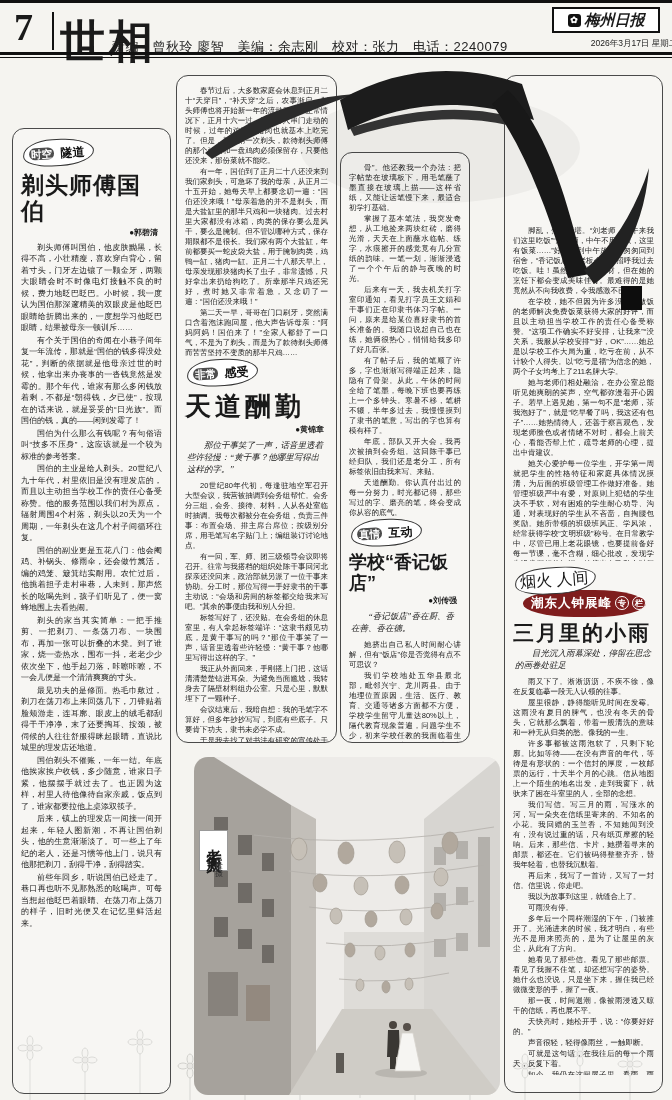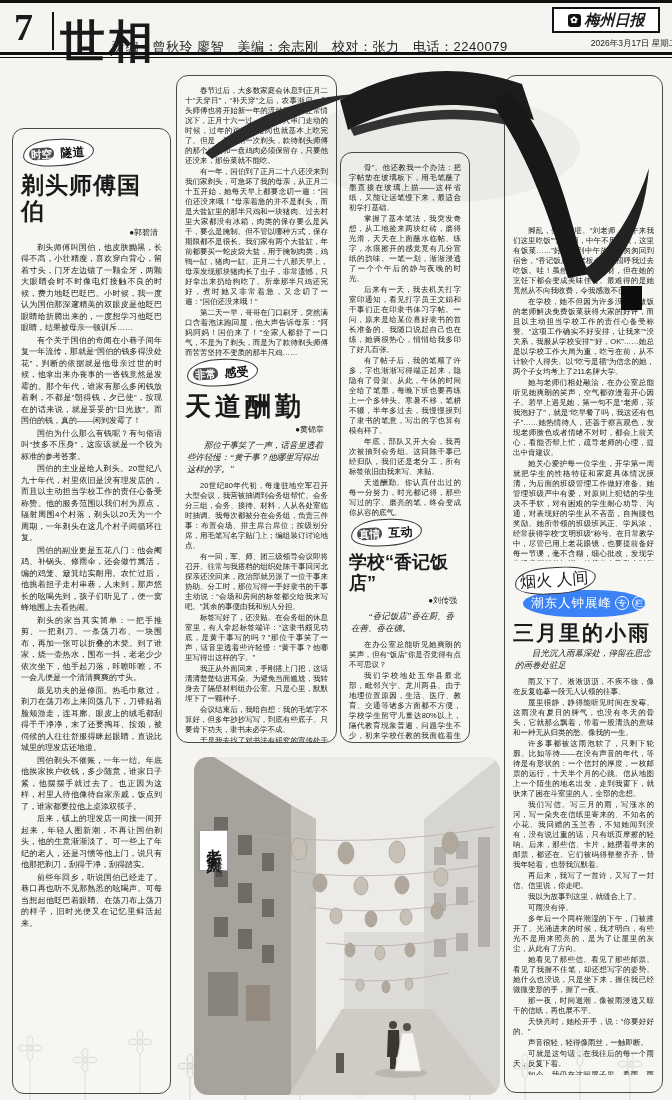--- a/index.html
+++ b/index.html
@@ -30,34 +30,34 @@
   #col3{left:340px;top:152px;width:130px;height:591px;}
   #col4{left:504px;top:75px;width:159px;height:1018px;}
   .body-text{font-size:8px;line-height:11.5px;text-align:justify;}
   .body-sm{font-size:7.5px;line-height:10px;text-align:justify;}
   .para{margin:0 0 1px;text-indent:2em;}
   .art-title{text-align:left;font-weight:900;margin:3px 0 2px;line-height:1.15;}
   .t1{font-size:23px;letter-spacing:1px;}
   .t2{font-size:26px;letter-spacing:4px;}
   .t3{font-size:18px;letter-spacing:0;}
   .t4{font-size:21px;letter-spacing:2px;}
-  .author{text-align:right;font-size:8px;padding-right:4px;margin:1px 0 4px;}
+  .author{text-align:right;font-size:8px;padding-right:4px;margin:1px 0 4px;font-weight:bold;}
   .intro{font-size:8.5px;line-height:12px;font-style:italic;
          font-family:"Liberation Serif","DejaVu Serif",serif;margin:2px 2px 6px;text-indent:2em;}
   
   .badge{display:inline-block;border:1px solid #333;background:#fff;
          border-radius:48% 52% 55% 45% / 65% 55% 60% 45%;
          padding:3px 9px 3px 5px;transform:rotate(-3deg);margin:0 0 3px 2px;white-space:nowrap;}
   .badge .b1{background:#4d4d4d;color:#fff;border-radius:6px;padding:0 2px;font-weight:bold;font-size:10.5px;}
   .badge .b2{font-weight:900;font-size:12px;color:#111;margin-left:2px;}
   .mini-badge{display:inline-block;border:1px solid #333;background:#fff;
          border-radius:45% 55% 50% 50%/60% 50% 65% 45%;padding:2px 7px 2px 4px;
          transform:rotate(-4deg);margin:6px 0 0 2px;white-space:nowrap;position:relative;z-index:2;}
-  .column-oval{position:relative;margin:-4px 8px 4px 10px;background:#3b82f6;color:#fff;
-         border-radius:50%/60%;padding:5px 8px;text-align:center;font-weight:normal;font-size:12.5px;
+  .column-oval{position:relative;margin:-4px 8px 4px 10px;background:#7f1d1d;color:#fff;
+         border-radius:50%/60%;padding:5px 8px;text-align:center;font-weight:bold;font-size:12.5px;
          letter-spacing:1px;white-space:nowrap;}
   .circ{display:inline-block;border:1px solid #fff;border-radius:50%;width:12px;height:12px;
          line-height:12px;font-size:8.5px;text-align:center;margin-left:3px;letter-spacing:0;vertical-align:1px;}
   .c4-part1{margin-top:140px;height:335px;overflow:hidden;}
   .c4-body{height:398px;overflow:hidden;}
   
   .photo{position:absolute;left:194px;top:757px;width:306px;height:338px;border-radius:14px;
          overflow:hidden;z-index:2;background:#eceae7;}
   .photo-caption{position:absolute;left:199px;top:830px;z-index:4;background:#fff;
          border:1px solid #999;padding:6px 4px;writing-mode:vertical-rl;display:flex;gap:3px;}
@@ -163,21 +163,21 @@
         <p class="para">天道酬勤。你认真付出过的每一分努力，时光都记得，那些写过的字、磨亮的笔，终会变成你从容的底气。</p>
       </div>
     <span class="badge">
       <span class="b1">真情</span>
       <span class="b2">互动</span>
     </span>
     <div class="art-title t3">学校“香记饭店”</div>
     <div class="author">●刘传强</div>
     <div class="intro">“香记饭店”香在厨、香在善、香在德。</div>
     <div class="body-sm">
-        <p class="para">在办公室总能听见她爽朗的笑声，但有“饭店”你是否觉得有点不可思议？</p>
+        <p class="para">她挤出自己私人时间耐心讲解，但有“饭店”你是否觉得有点不可思议？</p>
         <p class="para">我们学校地处五华县最北部，毗邻兴宁、龙川两县。由于地理位置原因，生活、医疗、教育、交通等诸多方面都不方便，学校学生留守儿童达80%以上，隔代教育现象普遍，问题学生不少，初来学校任教的我面临着生活、工作等各种难题。不过，幸好碰上了学校的“香记饭店”。</p>
         <p class="para">来到学校首要解决的是吃饭问题，特别是午餐，基本上没时间自己做饭，第一年我经常手忙</p>
       </div>
   </div>
 
   <div class="abox" id="col4">
     <div class="body-sm c4-part1">
         <p class="para">脚乱，焦虑不堪。“刘老师，中午来我们这里吃饭”“刘老师，中午不用做饭，这里有饭菜……”好在每到中午放学后匆匆回到宿舍，“香记饭店”的老板会热情招呼我过去吃饭。哇！虽然是普通的食材，但在她的烹饪下都会变成美味佳肴。最难得的是她竟然从不向我收费，令我感激不已。</p>
         <p class="para">在学校，她不但因为许多没时间做饭的老师解决免费饭菜获得大家的好评，而且以主动担当学校工作的责任心备受称赞。“这项工作确实不好安排，让我来”“没关系，我服从学校安排”“好，OK”……她总是以学校工作大局为重，吃亏在前，从不计较个人得失。以“吃亏是福”为信念的她，两个子女均考上了211名牌大学。</p>
         <p class="para">她与老师们相处融洽，在办公室总能听见她爽朗的笑声，空气都弥漫着开心因子。若早上遇见她，第一句不是“老师，茶我泡好了”，就是“吃早餐了吗，我这还有包子”……她热情待人，还善于察言观色，发现老师脸色或者情绪不对时，都会上前关心，看能否帮上忙，疏导老师的心理，提出中肯建议。</p>

